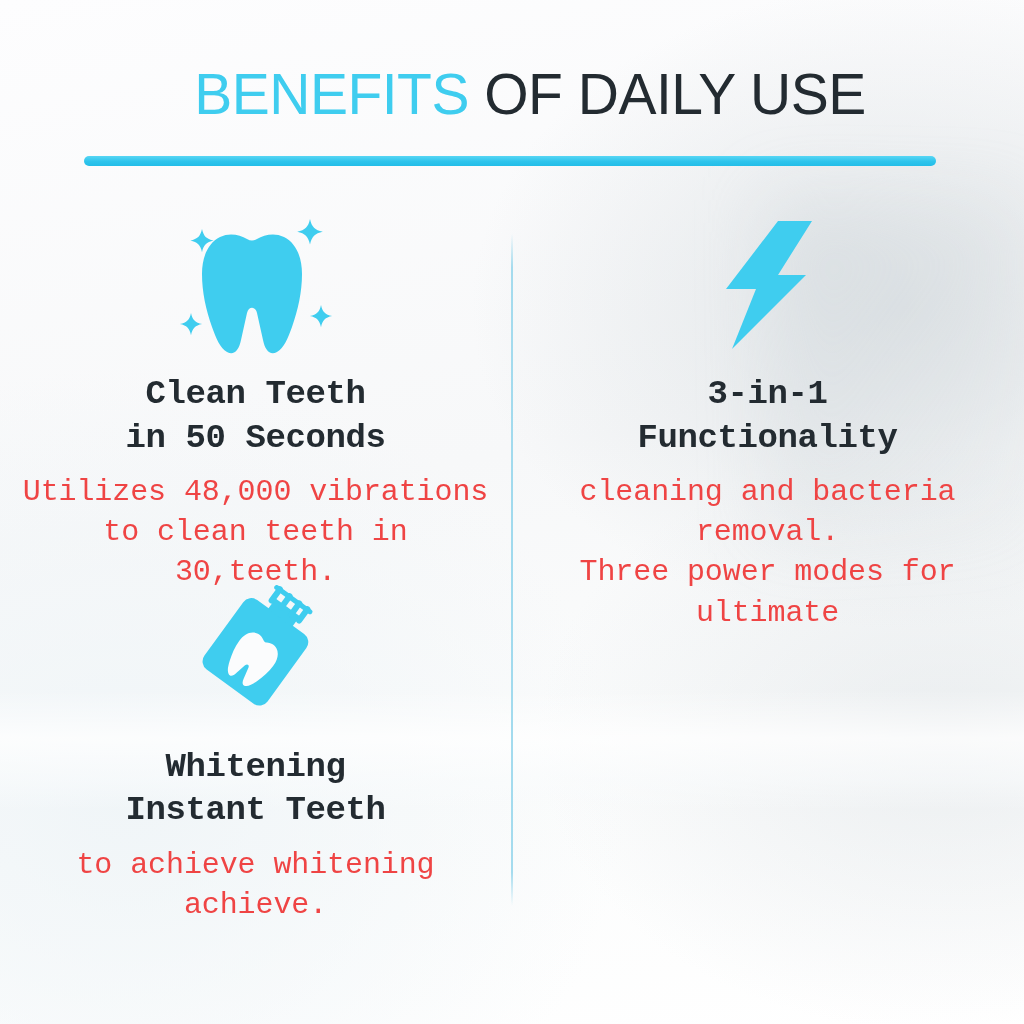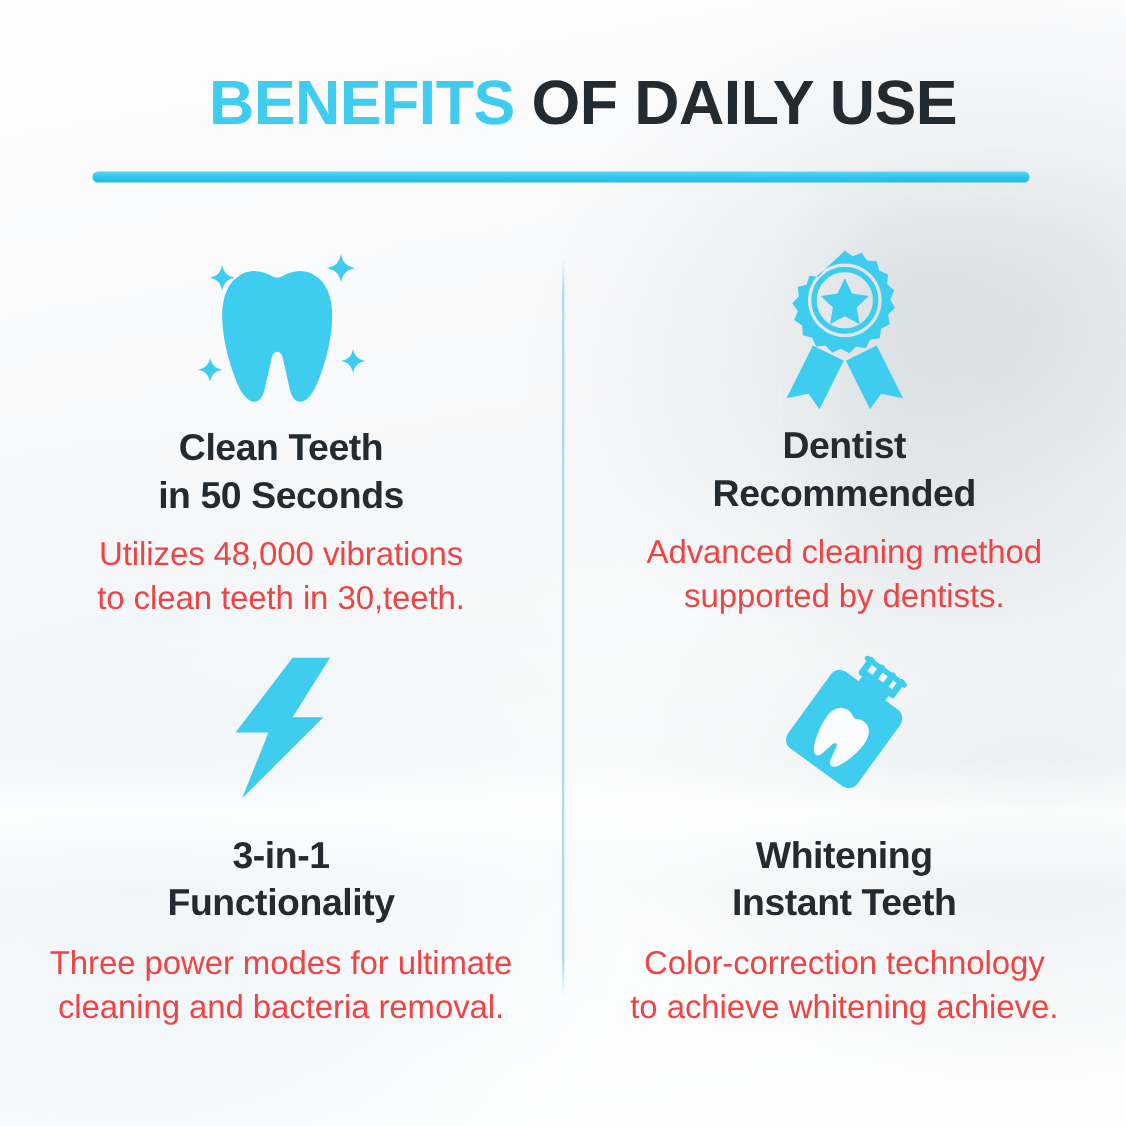--- a/index.html
+++ b/index.html
@@ -49,21 +49,21 @@
 
   
   .header {
     position: absolute;
     left: 0; right: 0;
     top: 66px;
     text-align: center;
   }
   .title {
     font-size: 57px;
-    font-weight: bold;
+    font-weight: normal;
     letter-spacing: -0.5px;
     line-height: 1.0;
     white-space: nowrap;
     color: #232b31;
     padding-left: 36px;
   }
   .title .hl { color: #3fcdef; }
   .title .rest { color: #232b31; }
 
   .title-rule {
@@ -88,25 +88,26 @@
         rgba(150,214,236,0.85) 5%,
         rgba(150,214,236,0.9) 50%,
         rgba(150,214,236,0.85) 95%,
         rgba(168,220,238,0.0) 100%);
   }
 
   
   .grid {
     position: absolute;
     left: 0;
-    top: 216px;
+    top: 205px;
     width: 840px;
     display: grid;
     grid-template-columns: 511px 513px;
     grid-template-rows: 360px 360px;
+    font-family: Liberation Mono, monospace;
   }
   .cell {
     display: flex;
     flex-direction: column;
     align-items: center;
     padding: 0 22px;
   }
 
   .icon-wrap {
     height: 150px;
@@ -181,61 +182,34 @@
       <div class="card-title">
         <div>Clean Teeth</div>
         <div>in 50 Seconds</div>
       </div>
       <div class="card-desc">
         <div>Utilizes 48,000 vibrations</div>
         <div>to clean teeth in 30,teeth.</div>
       </div>
     </div>
 
-    <div class="cell cell-q2">
-      <div class="icon-wrap">
-        <svg width="150" height="150" viewBox="0 0 150 150" aria-hidden="true">
-          <g fill="#3fcdef">
-
-            <path d="M46 92 L22 140 L42 136 L52 150 L74 106z"></path>
-            <path d="M104 92 L128 140 L108 136 L98 150 L76 106z"></path>
-
-            <path d="M75 6
-              l7.2 5.0 8.1-3.3 5.0 7.2 8.7 0.7 2.3 8.4 8.0 3.6 -0.7 8.7 6.4 5.9 -3.6 8.0 4.1 7.7 -6.1 6.2 1.4 8.6 -7.7 4.1 -1.4 8.6 -8.6 1.4 -4.1 7.7 -8.6-1.4 -6.2 6.1 -7.7-4.1 -8.0 3.6 -5.9-6.4 -8.7 0.7 -3.6-8.0 -8.4-2.3 -0.7-8.7 -7.2-5.0 3.3-8.1 -5.0-7.2 5.9-6.4 -1.0-8.6 8.0-1.8 2.6-8.3 8.4 1.1 5.6-6.7z
-              m0 11.5 a33.5 33.5 0 1 0 0.1 0 z"></path>
-
-            <circle cx="75" cy="51" r="28" fill="none" stroke="#3fcdef" stroke-width="5"></circle>
-
-            <path d="M75 31 l6.6 13.9 15.3 2.1 -11.1 10.6 2.7 15.1 -13.5-7.3 -13.5 7.3 2.7-15.1 -11.1-10.6 15.3-2.1z"></path>
-          </g>
-        </svg>
-      </div>
-      <div class="card-title">
-        <div>Dentist</div>
-        <div>Recommended</div>
-      </div>
-      <div class="card-desc">
-        <div>Advanced cleaning method</div>
-        <div>supported by dentists.</div>
-      </div>
-    </div>
 
     <div class="cell cell-q3">
       <div class="icon-wrap tall">
         <svg width="104" height="132" viewBox="0 0 104 132" aria-hidden="true">
           <path fill="#3fcdef" d="M62 2 L96 2 L62 56 L90 56 L16 130 L40 70 L10 70z"></path>
         </svg>
       </div>
       <div class="card-title">
         <div>3-in-1</div>
         <div>Functionality</div>
       </div>
       <div class="card-desc">
+        <div>cleaning and bacteria removal.</div>
         <div>Three power modes for ultimate</div>
-        <div>cleaning and bacteria removal.</div>
       </div>
     </div>
 
     <div class="cell cell-q4">
       <div class="icon-wrap tall">
         <svg width="134" height="132" viewBox="0 0 134 132" aria-hidden="true">
           <g transform="rotate(36 67 66)">
 
             <path fill="#3fcdef" d="M38 24 h58 a10 10 0 0 1 10 10 v66 a10 10 0 0 1 -10 10 h-58 a10 10 0 0 1 -10 -10 v-66 a10 10 0 0 1 10 -10z"></path>
 
@@ -251,19 +225,18 @@
 
             <path fill="#fbfcfd" d="M55 52c-5 2.5-7.5 8.5-7.5 15.5 0 7.6 1.7 15.2 4.2 22.4 1.7 4.7 3.4 8.9 6.4 10.6 3 1.7 5.1-0.8 5.9-5.1l2.5-11.4c0.7-3 3.5-3 4.2 0l2.5 11.4c0.8 4.3 3 6.8 5.9 5.1 3-1.7 4.7-5.9 6.4-10.6 2.5-7.2 4.2-14.8 4.2-22.4 0-7-2.5-13-7.5-15.5-4.2-2.1-8.4-0.8-11.3 0.8-1.4 0.8-2.8 0.8-4.2 0-2.9-1.6-7.1-2.9-11.3-0.8z"></path>
           </g>
         </svg>
       </div>
       <div class="card-title">
         <div>Whitening</div>
         <div>Instant Teeth</div>
       </div>
       <div class="card-desc">
-        <div>Color-correction technology</div>
         <div>to achieve whitening achieve.</div>
       </div>
     </div>
 
   </div>
 </div>
 
 </body></html>

